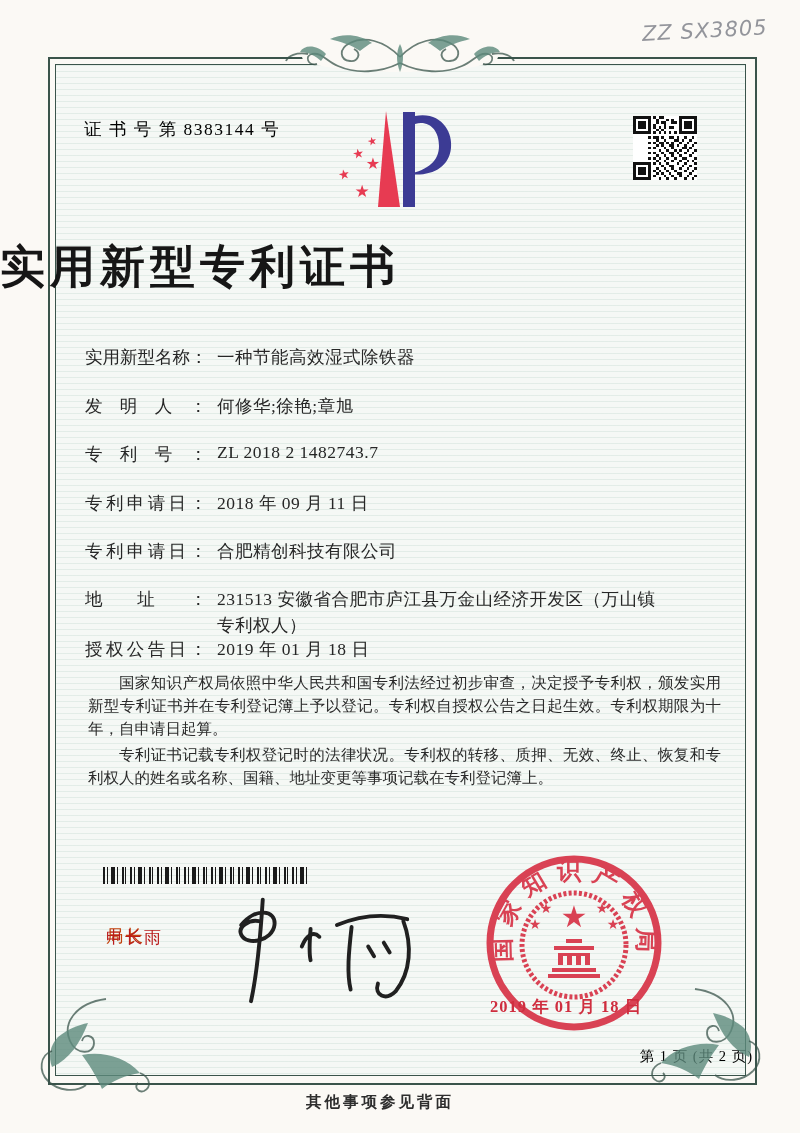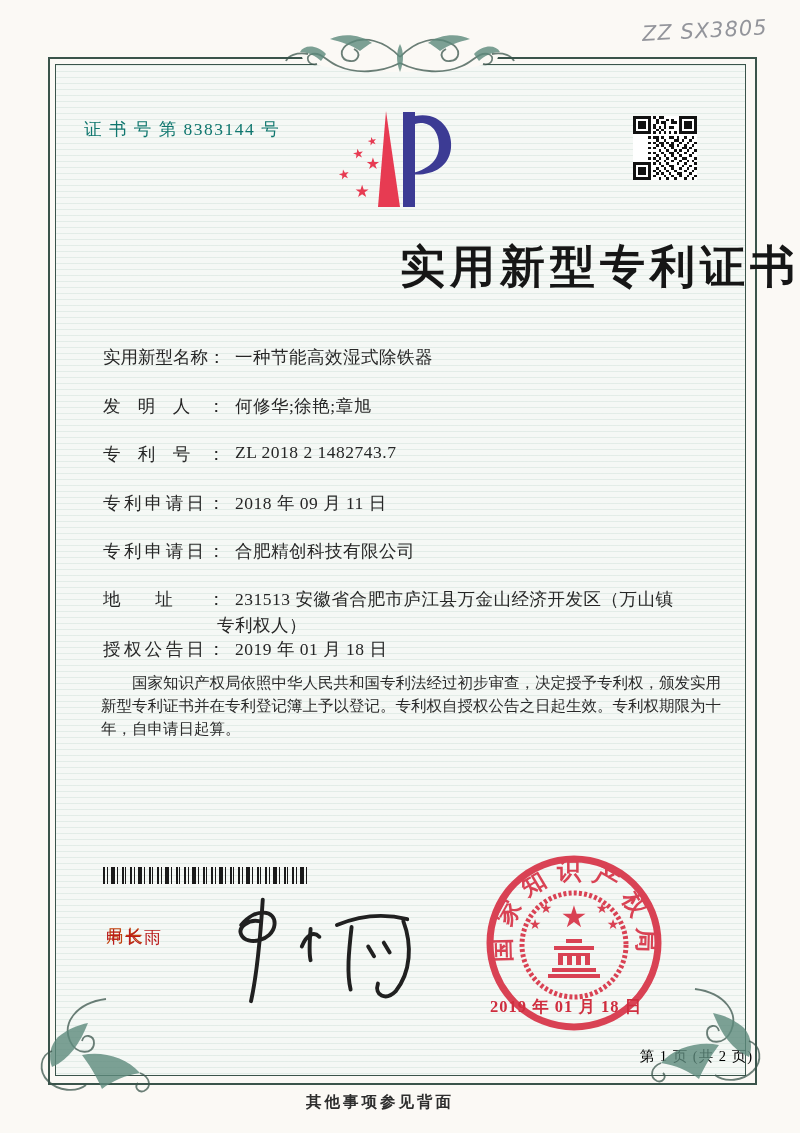--- a/index.html
+++ b/index.html
@@ -16,41 +16,41 @@
     transform:rotate(-3deg);opacity:.85;}
 
   
   .frame-outer{position:absolute;left:48px;top:57px;width:705px;height:1024px;
     border:2.4px solid var(--frame-green);}
   .frame-inner{position:absolute;left:55px;top:64px;width:689px;height:1010px;
     border:1px solid var(--frame-green);
     background-color:#f5f8f5;
     background-image:repeating-linear-gradient(180deg,rgba(120,170,150,.15) 0 1px,rgba(255,255,255,0) 1px 6px);}
 
-  .cert-no{position:absolute;left:84px;top:117px;font-size:17.5px;color:#0f766e;letter-spacing:1.5px;}
+  .cert-no{position:absolute;left:84px;top:117px;font-size:17.5px;color:#000000;letter-spacing:1.5px;}
 
   .logo{position:absolute;left:336px;top:110px;width:118px;height:100px;}
   .logo text{font-family:"DejaVu Sans",sans-serif;}
   .qr{position:absolute;left:633px;top:116px;width:64px;height:64px;}
 
-  .title{position:absolute;left:0;top:237px;width:800px;text-align:right;
+  .title{position:absolute;left:0;top:237px;width:800px;text-align:left;
     font-size:45px;font-weight:600;color:#161616;letter-spacing:5px;}
 
   .fields{position:absolute;left:85px;top:345px;width:634px;font-size:17.5px;color:var(--ink);}
-  .frow{position:absolute;left:0;white-space:nowrap;margin-left:18px;}
+  .frow{position:absolute;left:0;white-space:nowrap;}
   .flabel{display:inline-block;width:122px;text-align:justify;text-align-last:justify;vertical-align:top;}
   .fvalue{display:inline-block;margin-left:10px;letter-spacing:.5px;}
   .addr2{position:absolute;left:132px;white-space:nowrap;letter-spacing:.5px;}
   .pair2{position:absolute;left:330px;top:0;white-space:nowrap;}
   .flabel2{display:inline-block;}
   .fvalue2{display:inline-block;margin-left:8px;letter-spacing:.5px;}
 
   .body-text{position:absolute;left:85px;top:671px;width:636px;color:#2a2a2a;
     font-size:15.5px;line-height:23px;text-align:justify;}
-  .body-text p{margin:0 0 3px 16px;text-indent:2em;}
+  .body-text p{margin:0 0 3px 3px;text-indent:2em;}
 
   .barcode{position:absolute;left:103px;top:867px;width:204px;height:17px;
     background:repeating-linear-gradient(90deg,
       #1a1a1a 0 2px,transparent 2px 4px,#1a1a1a 4px 5px,transparent 5px 8px,
       #1a1a1a 8px 12px,transparent 12px 14px,#1a1a1a 14px 15px,transparent 15px 19px,
       #1a1a1a 19px 21px,transparent 21px 22px,#1a1a1a 22px 23px,transparent 23px 27px);}
 
   .sig-title{position:absolute;left:106px;top:924px;font-size:17.5px;color:#c2410c;letter-spacing:2px;}
   .sig-name{position:absolute;left:106px;top:926px;font-size:17px;color:#b91c1c;letter-spacing:2px;}
   .sig-svg{position:absolute;left:212px;top:891px;width:205px;height:114px;}
@@ -133,20 +133,21 @@
       <span class="flabel">地址：</span><span class="fvalue">231513 安徽省合肥市庐江县万金山经济开发区（万山镇</span>
     </div>
     <div class="addr2" style="top:268px">专利权人）</div>
     <div class="frow" style="top:292px">
       <span class="flabel">授权公告日：</span><span class="fvalue">2019 年 01 月 18 日</span>
     </div>
   </div>
 
   <div class="body-text">
     <p>国家知识产权局依照中华人民共和国专利法经过初步审查，决定授予专利权，颁发实用新型专利证书并在专利登记簿上予以登记。专利权自授权公告之日起生效。专利权期限为十年，自申请日起算。</p>
+    <p>专利证书记载专利权登记时的法律状况。专利权的转移、质押、无效、终止、恢复和专利权人的姓名或名称、国籍、地址变更等事项记载在专利登记簿上。</p>
   </div>
 
   <div class="barcode"></div>
 
   <div class="sig-title">局长</div>
   <div class="sig-name">申长雨</div>
   <svg class="sig-svg" viewBox="0 0 210 115">
     <path class="sig-stroke" d="M30,34 C44,16 66,18 64,34 C62,50 36,56 30,44 C26,36 38,28 48,30"></path>
     <path class="sig-stroke" d="M52,8 C50,40 46,84 40,112"></path>
     <path class="sig-stroke" d="M92,56 C97,44 104,40 110,46"></path>

